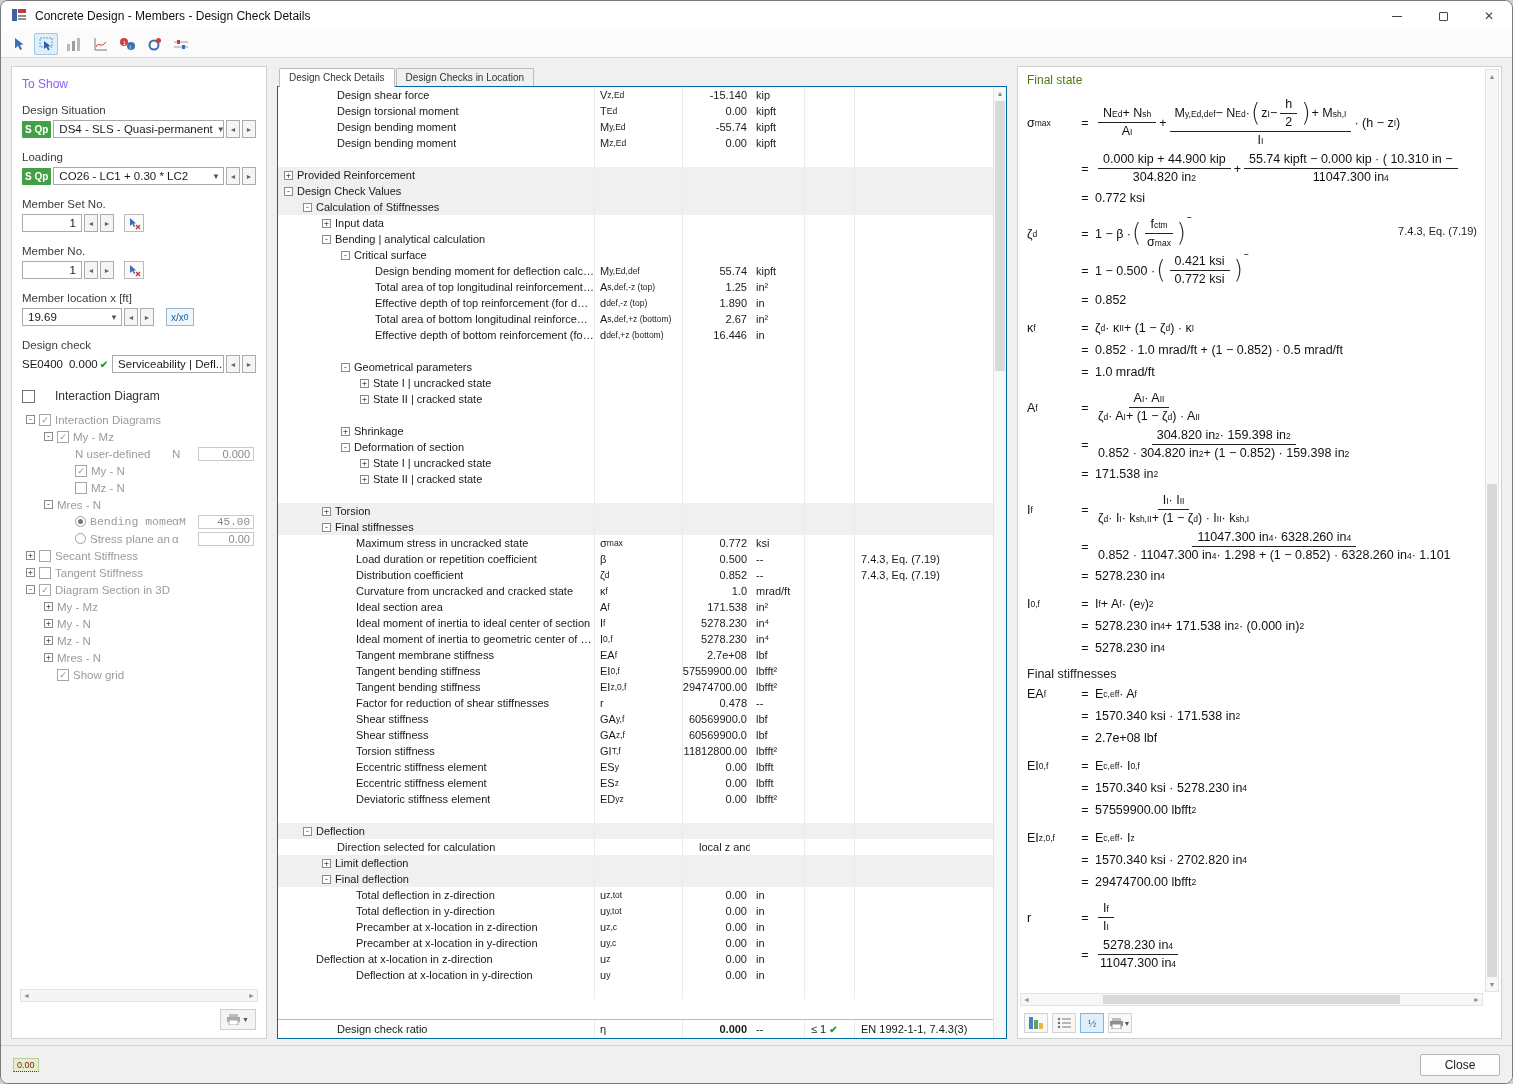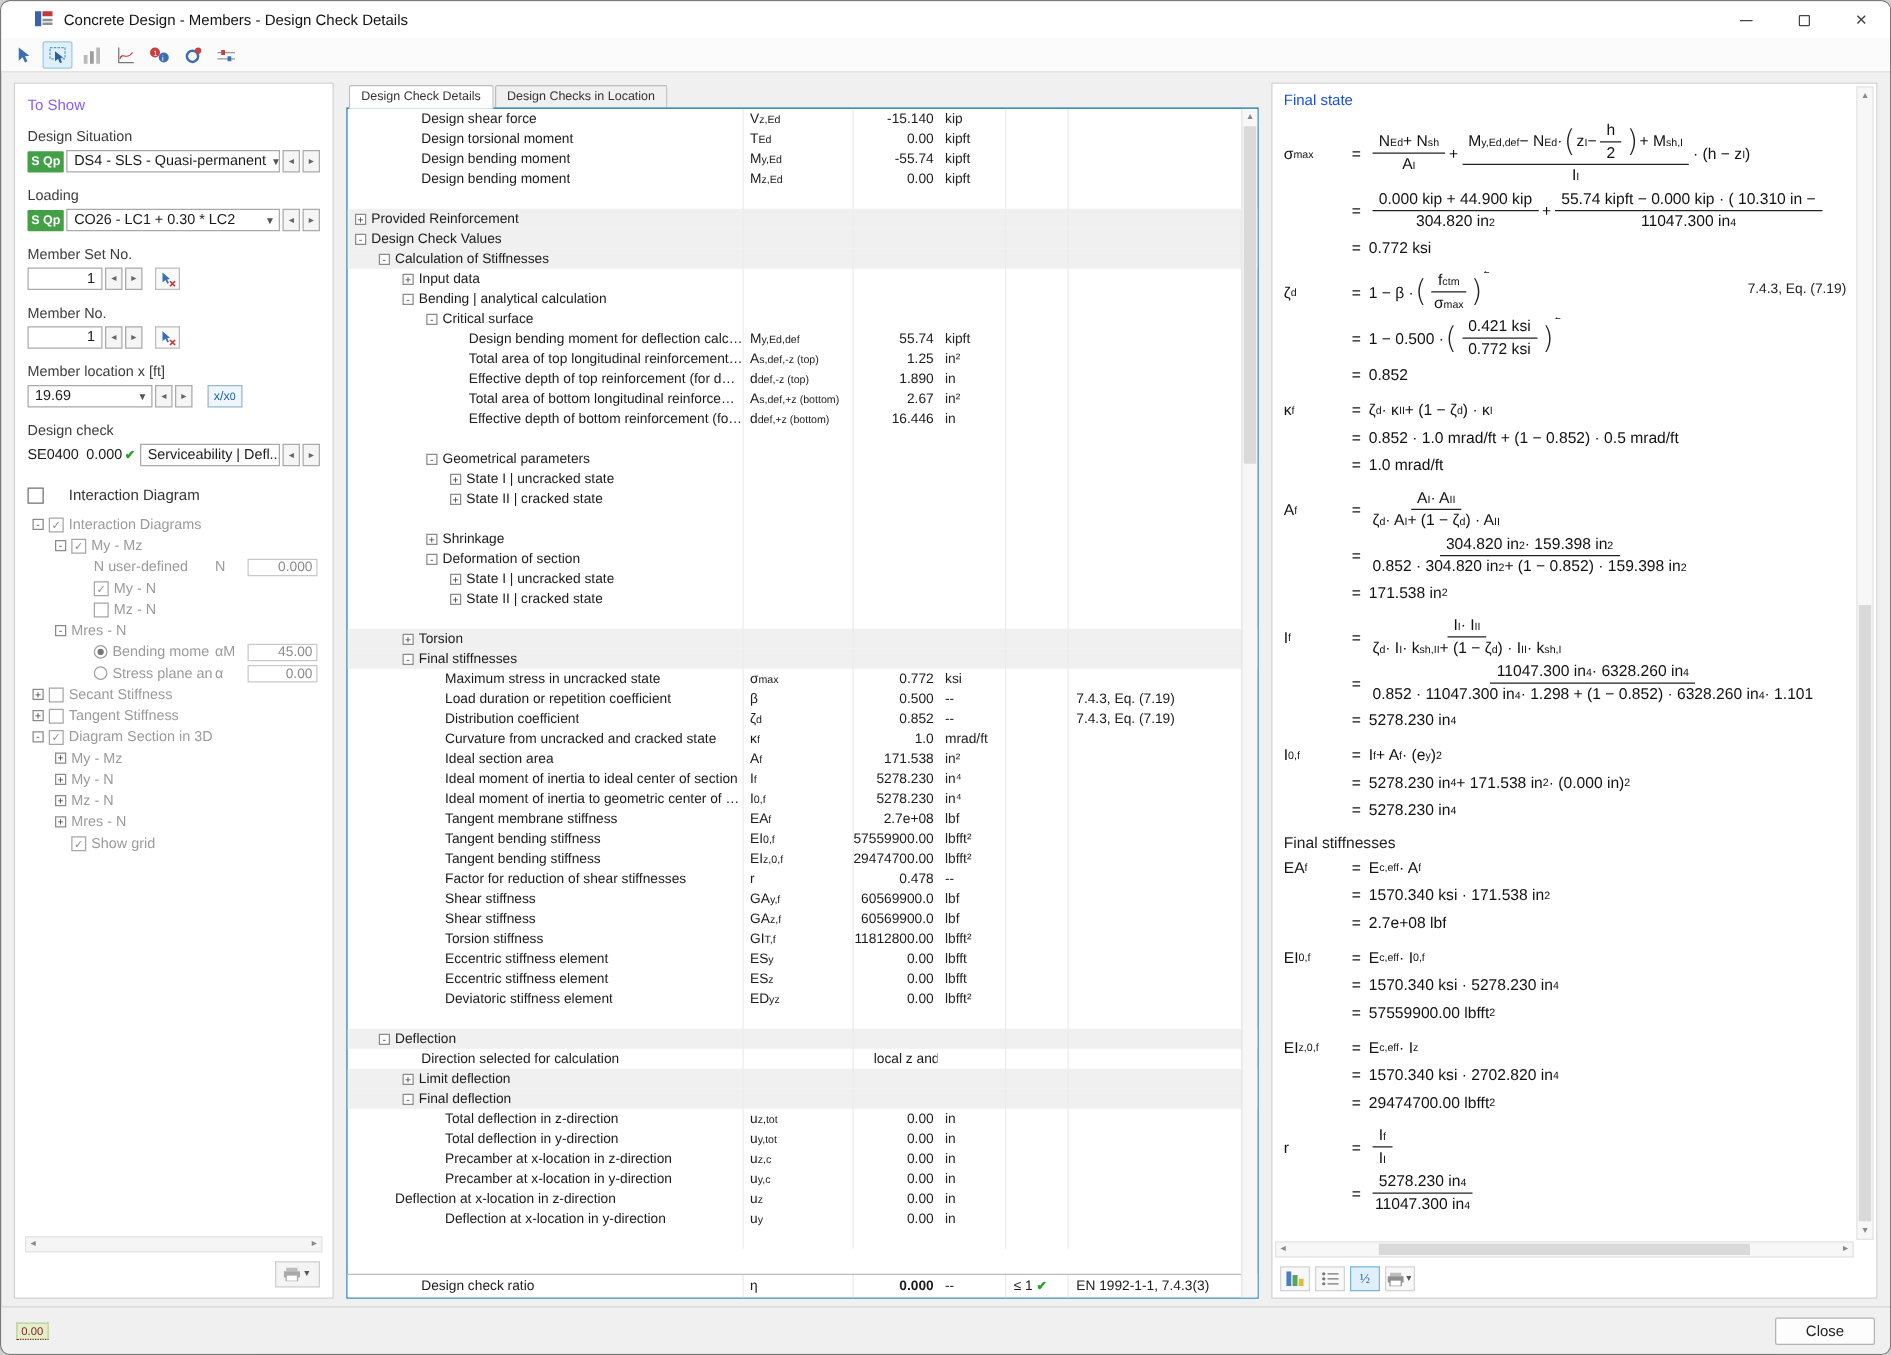--- a/index.html
+++ b/index.html
@@ -1,21 +1,21 @@
 <!DOCTYPE html>
 <html><head>
 <meta charset="utf-8">
 <style>
   *{box-sizing:border-box;margin:0;padding:0}
   html,body{width:1513px;height:1084px;overflow:hidden;background:#cfcfcf;
     font-family:"Liberation Sans",sans-serif;font-size:12px;color:#1a1a1a}
   .window{position:absolute;inset:0;background:#f0f0f0;border:1px solid #7a7a7a;border-radius:8px;
     overflow:hidden;display:flex;flex-direction:column}
   
-  .titlebar{height:30px;background:#fff;display:flex;align-items:center;padding-left:26px;gap:8px;flex:0 0 auto}
+  .titlebar{height:30px;background:#fff;display:flex;align-items:center;padding-left:10px;gap:8px;flex:0 0 auto}
   .title-text{font-size:12px;color:#111}
   .win-controls{margin-left:auto;display:flex;height:100%}
   .win-btn{width:46px;display:flex;align-items:center;justify-content:center;color:#444;font-size:12px;cursor:default}
   .glyph-min{width:10px;border-top:1px solid #444;display:inline-block}
   .glyph-max{width:9px;height:9px;border:1px solid #444;display:inline-block;border-radius:1px}
   .menubar{height:22px;background:#fff;display:flex;align-items:center;padding-left:8px;gap:2px;border-bottom:1px solid #ececec;flex:0 0 auto}
   .menu-item{padding:2px 9px;color:#222}
   .toolbar{height:27px;background:#fbfbfb;border-bottom:1px solid #dcdcdc;display:flex;align-items:center;gap:3px;padding-left:6px;flex:0 0 auto}
   .tool-btn{width:24px;height:22px;display:flex;align-items:center;justify-content:center;border:1px solid transparent;border-radius:2px}
   .tool-btn.pressed{background:#dff0fb;border-color:#9cc9e8}
@@ -73,21 +73,21 @@
   .cell.ref{flex:1;padding-left:6px}
   .dtext{overflow:hidden;text-overflow:ellipsis}
   .tfooter{flex:0 0 19px;border-top:1px solid #bdbdbd;background:#fff}
   .tfooter .trow{height:18px}
   .vscroll{position:absolute;top:0;right:0;bottom:0;width:13px;background:#f7f7f7;border-left:1px solid #e3e3e3;color:#8a8a8a;font-size:7px;text-align:center}
   .vscroll .arr{height:13px;line-height:13px}
   .vscroll .thumb{position:absolute;left:1px;right:1px;background:#d9d9d9;border-radius:1px}
   sub{font-size:8.5px;line-height:0;vertical-align:-3px}
   sup{font-size:8.5px;line-height:0;vertical-align:5px}
   
-  .ftitle{position:absolute;top:6px;left:9px;color:#1d4ed8;font-size:12px}
+  .ftitle{position:absolute;top:6px;left:9px;color:#4d7c0f;font-size:12px}
   .fcontent{position:absolute;top:26px;left:9px;right:24px;bottom:50px;overflow:hidden;font-size:12.5px;color:#111}
   .fheading{margin:10px 0 4px;color:#222}
   .fblock{position:relative;margin:4px 0 10px}
   .fline{display:flex;align-items:center;white-space:nowrap;margin:4px 0;min-height:18px}
   .flhs{flex:0 0 48px;display:inline-flex;align-items:center}
   .fop{flex:0 0 20px;text-align:center;display:inline-block}
   .frhs{display:inline-flex;align-items:center;overflow:hidden}
   .frac{display:inline-flex;flex-direction:column;align-items:center;vertical-align:middle;margin:0 3px;line-height:1.2}
   .frac>.num{border-bottom:1px solid #222;padding:0 5px 1px;display:inline-flex;align-items:center;white-space:nowrap}
   .frac>.den{padding-top:1px;display:inline-flex;align-items:center;white-space:nowrap}
@@ -293,21 +293,21 @@
           </div>
           <div class="titem" style="padding-left: 40px;">
             <span class="xsp"></span>
             <span class="cb"></span>
             <span class="tlabel">Mz - N</span>
           </div>
           <div class="titem" style="padding-left: 22px;">
             <span class="xp">-</span>
             <span class="tlabel">Mres - N</span>
           </div>
-          <div class="titem" style="padding-left: 40px;">
+          <div class="titem" style="padding-left: 40px; font-family: Liberation Mono, monospace;">
             <span class="xsp"></span>
             <span class="rb">
               <span class="dot"></span>
             </span>
             <span class="tlabel">Bending mome</span>
             <span class="tn">αM</span>
             <span class="tv">45.00</span>
           </div>
           <div class="titem" style="padding-left: 40px;">
             <span class="xsp"></span>

